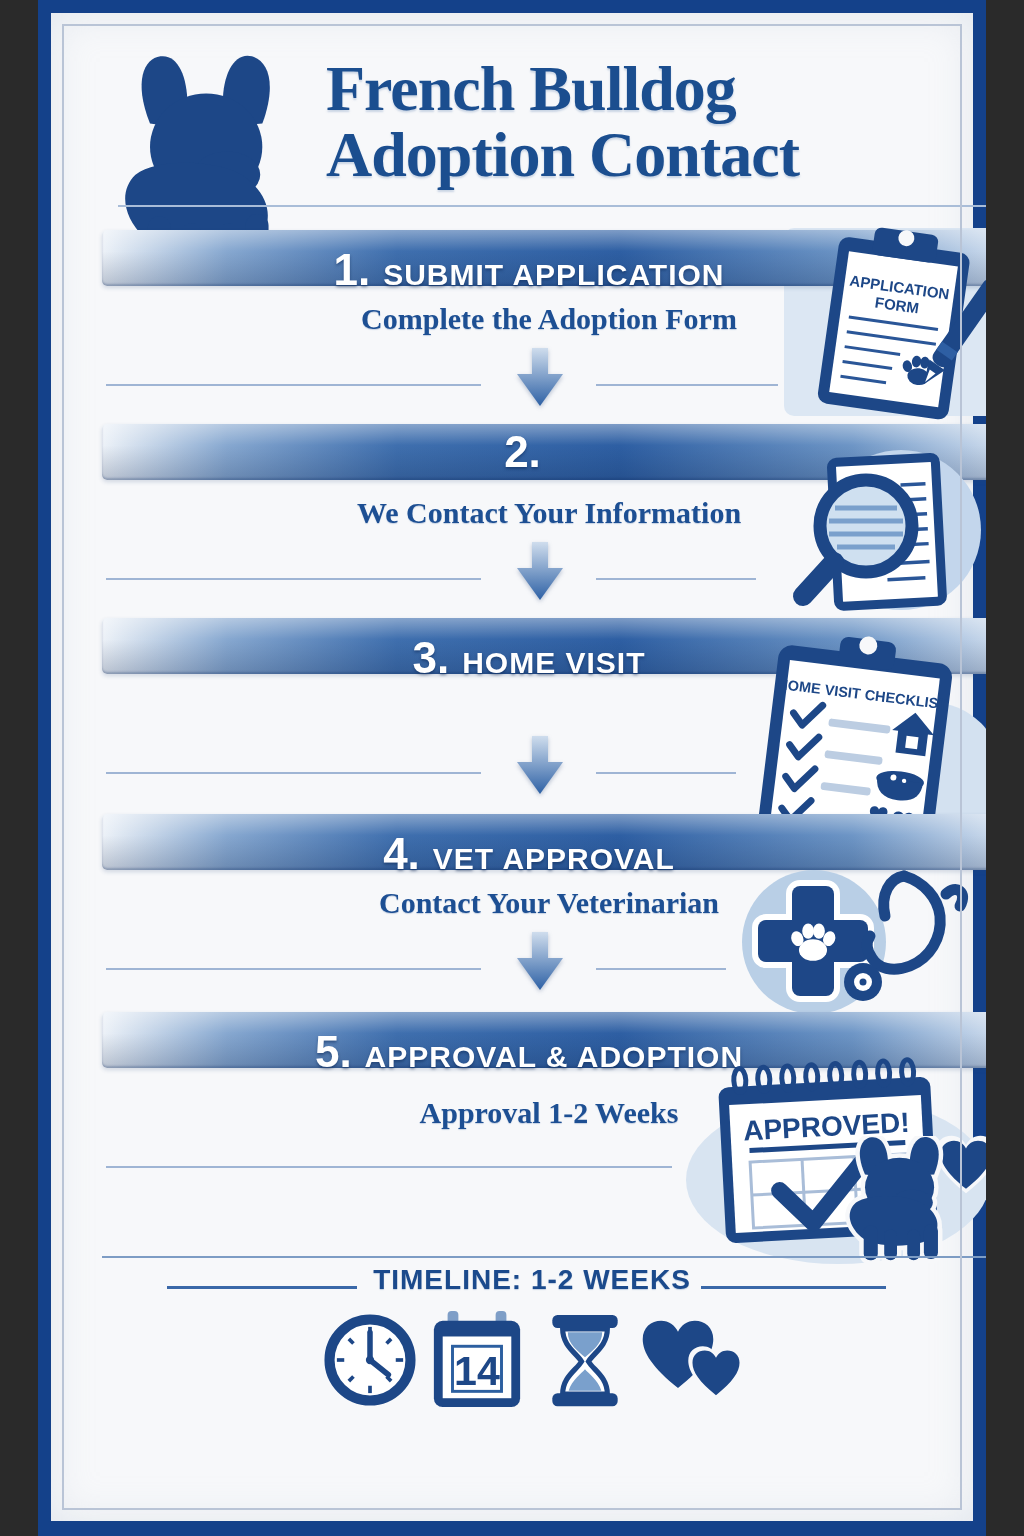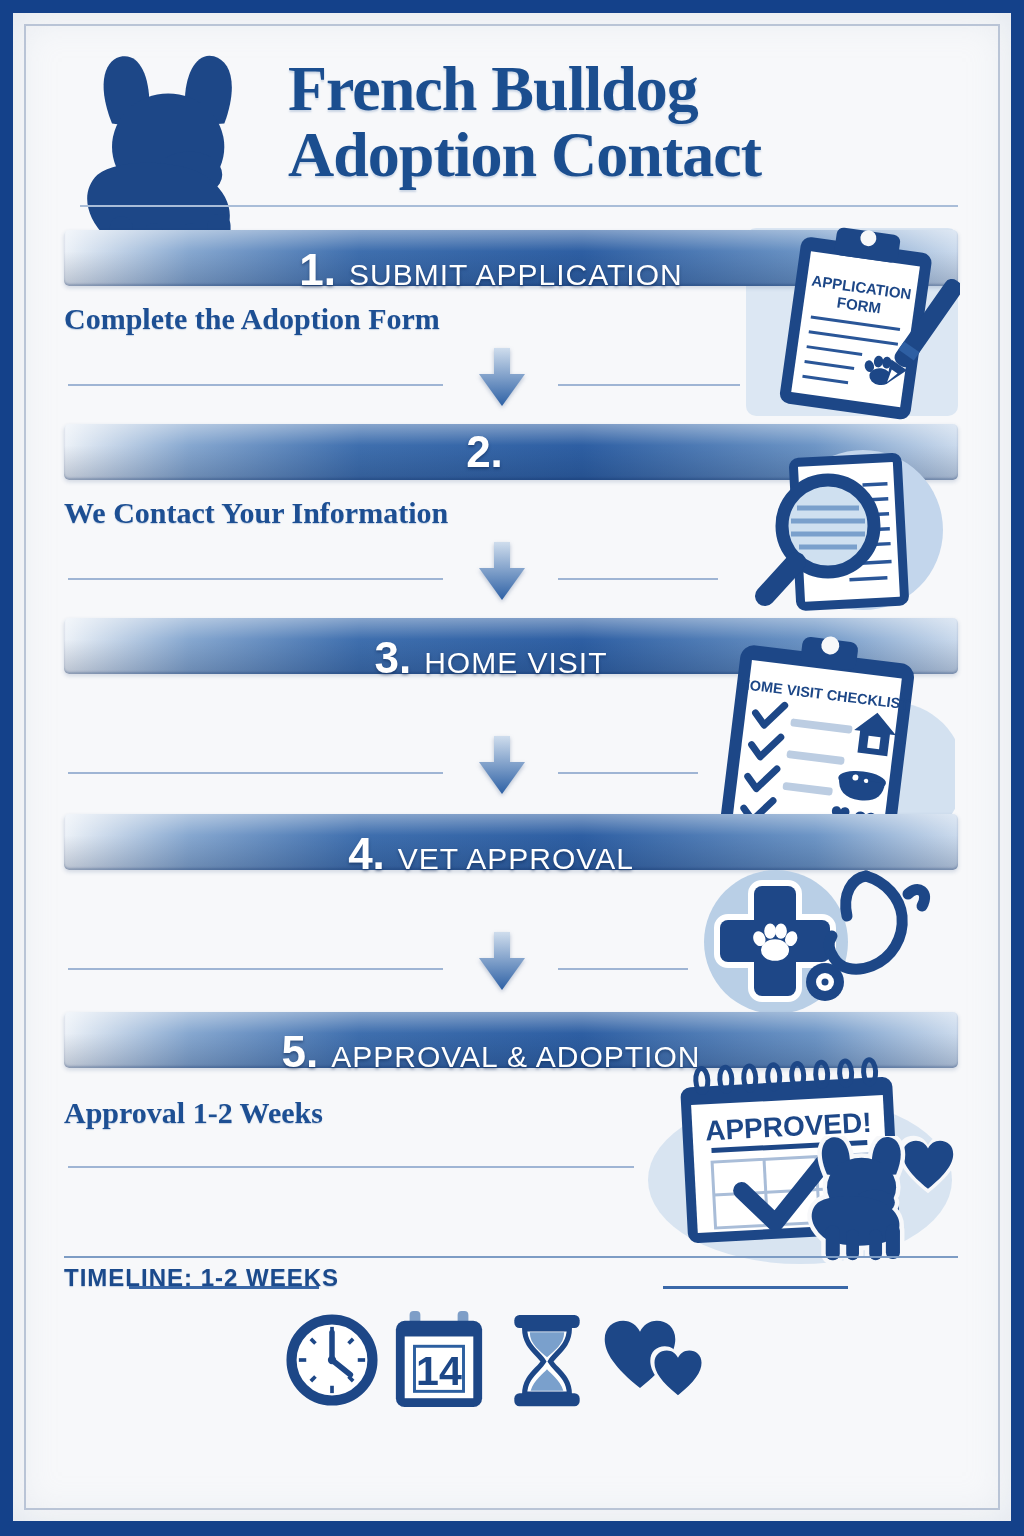--- a/index.html
+++ b/index.html
@@ -1,17 +1,17 @@
 <!DOCTYPE html>
 <html><head>
 <meta charset="utf-8">
 <style>
   html,body{margin:0;padding:0;background:#2a2a2a;}
   .poster{
-    position:relative;width:1024px;height:1536px;margin:0 auto;
+    position:relative;width:948px;height:1536px;margin:0 auto;
     background:#14418a;overflow:hidden;
     font-family:"Liberation Sans",sans-serif;
   }
   .page{
     position:absolute;left:13px;top:13px;right:13px;bottom:15px;
     background:#f7f8fa;
     box-shadow:inset 0 0 40px rgba(190,200,215,.35);
   }
   .inner-border{
     position:absolute;left:24px;top:24px;right:24px;bottom:26px;
@@ -35,40 +35,40 @@
     box-shadow:0 2px 4px rgba(40,70,120,.18), inset 0 -2px 2px rgba(15,45,100,.25);
     display:flex;align-items:baseline;justify-content:center;
     padding-top:4px;box-sizing:border-box;
   }
   .banner-inner{display:flex;align-items:baseline;transform:translateX(-20px);}
   .step-num{
     color:#fff;font-weight:800;font-size:44px;line-height:48px;margin-right:13px;
     text-shadow:0 2px 3px rgba(10,35,80,.5);
   }
   .step-title{
-    color:#fff;font-weight:400;font-size:30px;letter-spacing:1px;
+    color:#fff;font-weight:700;font-size:30px;letter-spacing:1px;
     text-shadow:0 2px 3px rgba(10,35,80,.5);
     margin-top:24px;
   }
   .subtitle{
-    position:absolute;left:64px;width:894px;text-align:left;
+    position:absolute;left:64px;width:894px;text-align:center;
     font-family:"Liberation Serif",serif;font-weight:700;font-size:30px;
     color:#1d4f93;text-shadow:0 1px 1px rgba(120,150,190,.4);
   }
   .sep{position:absolute;height:2px;background:#8fa9cc;opacity:.85;}
   .arrow{position:absolute;width:46px;height:58px;filter:drop-shadow(0 2px 2px rgba(40,70,120,.3));}
   
   .icon-card{position:absolute;left:746px;top:228px;width:212px;height:188px;background:#dce7f3;border-radius:10px;}
   .abs{position:absolute;}
   svg text{font-family:"Liberation Sans",sans-serif;}
   
   .footer-rule{position:absolute;left:64px;top:1256px;width:894px;height:2px;background:#7d9cc4;}
   .timeline{
-    position:absolute;left:64px;top:1264px;width:860px;
-    font-weight:800;font-size:24px;letter-spacing:1px;color:#1b4a8c;
+    position:absolute;left:64px;top:1264px;width:860px;text-align:center;
+    font-weight:800;font-size:28px;letter-spacing:1px;color:#1b4a8c;
     text-shadow:0 1px 1px rgba(120,150,190,.4);
   }
   .timeline-line{position:absolute;top:1286px;height:3px;background:#3a68a8;}
   .tl-left{left:129px;width:190px;}
   .tl-right{left:663px;width:185px;}
 </style>
 </head>
 <body>
 
 <div class="poster">
@@ -234,20 +234,21 @@
       <use href="#heart" x="161" y="178" width="26" height="26" fill="#1d4787"></use>
     </g>
   </svg>
 
   <div class="banner" style="top:814px">
     <div class="banner-inner">
       <span class="step-num">4.</span>
       <span class="step-title">VET APPROVAL</span>
     </div>
   </div>
+  <div class="subtitle" style="top:886px">Contact Your Veterinarian</div>
   <div class="sep" style="left:68px;top:968px;width:375px"></div>
   <div class="sep" style="left:558px;top:968px;width:130px"></div>
   <svg class="arrow" style="left:479px;top:932px" viewBox="0 0 46 58">
     <polygon points="15,0 31,0 31,26 46,26 23,58 0,26 15,26" fill="url(#arrowGrad)"></polygon>
   </svg>
   <svg class="abs" style="left:692px;top:858px;width:240px;height:165px" viewBox="0 0 240 165">
     <circle cx="84" cy="84" r="72" fill="#b9cfe6"></circle>
     <g>
       <rect x="62" y="28" width="42" height="110" rx="8" fill="none" stroke="#ffffff" stroke-width="12"></rect>
       <rect x="28" y="62" width="110" height="42" rx="8" fill="none" stroke="#ffffff" stroke-width="12"></rect>

